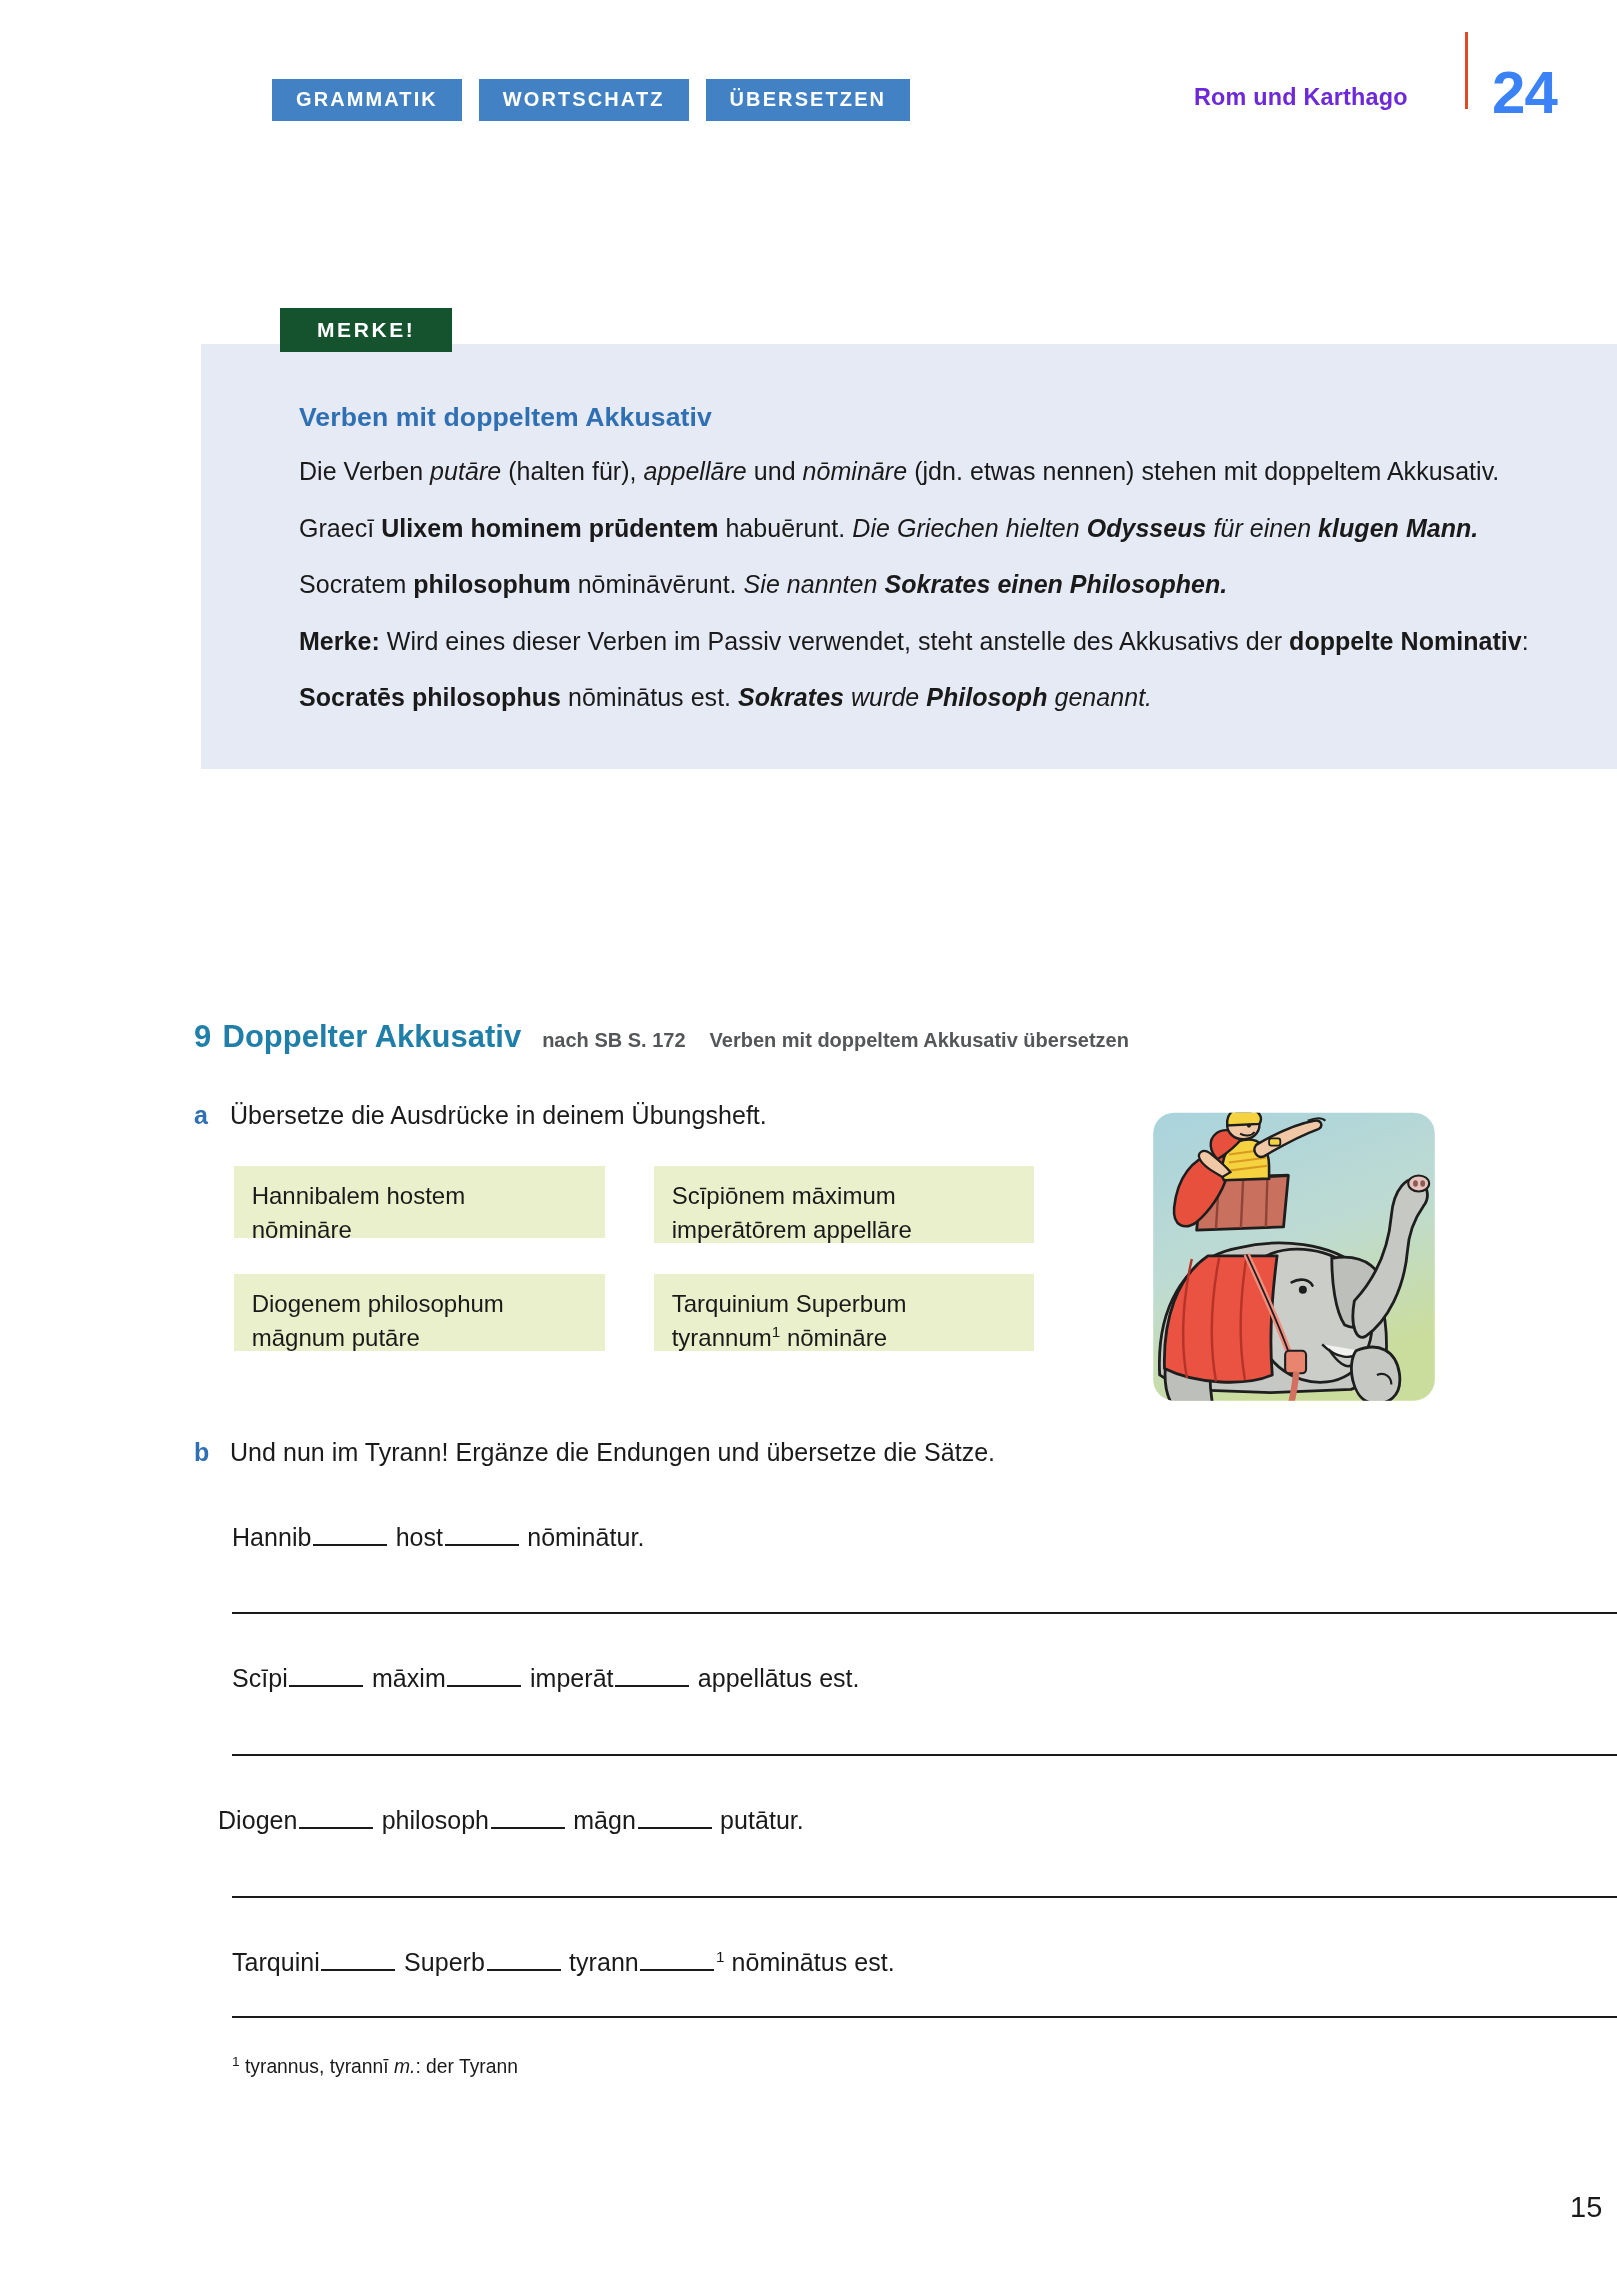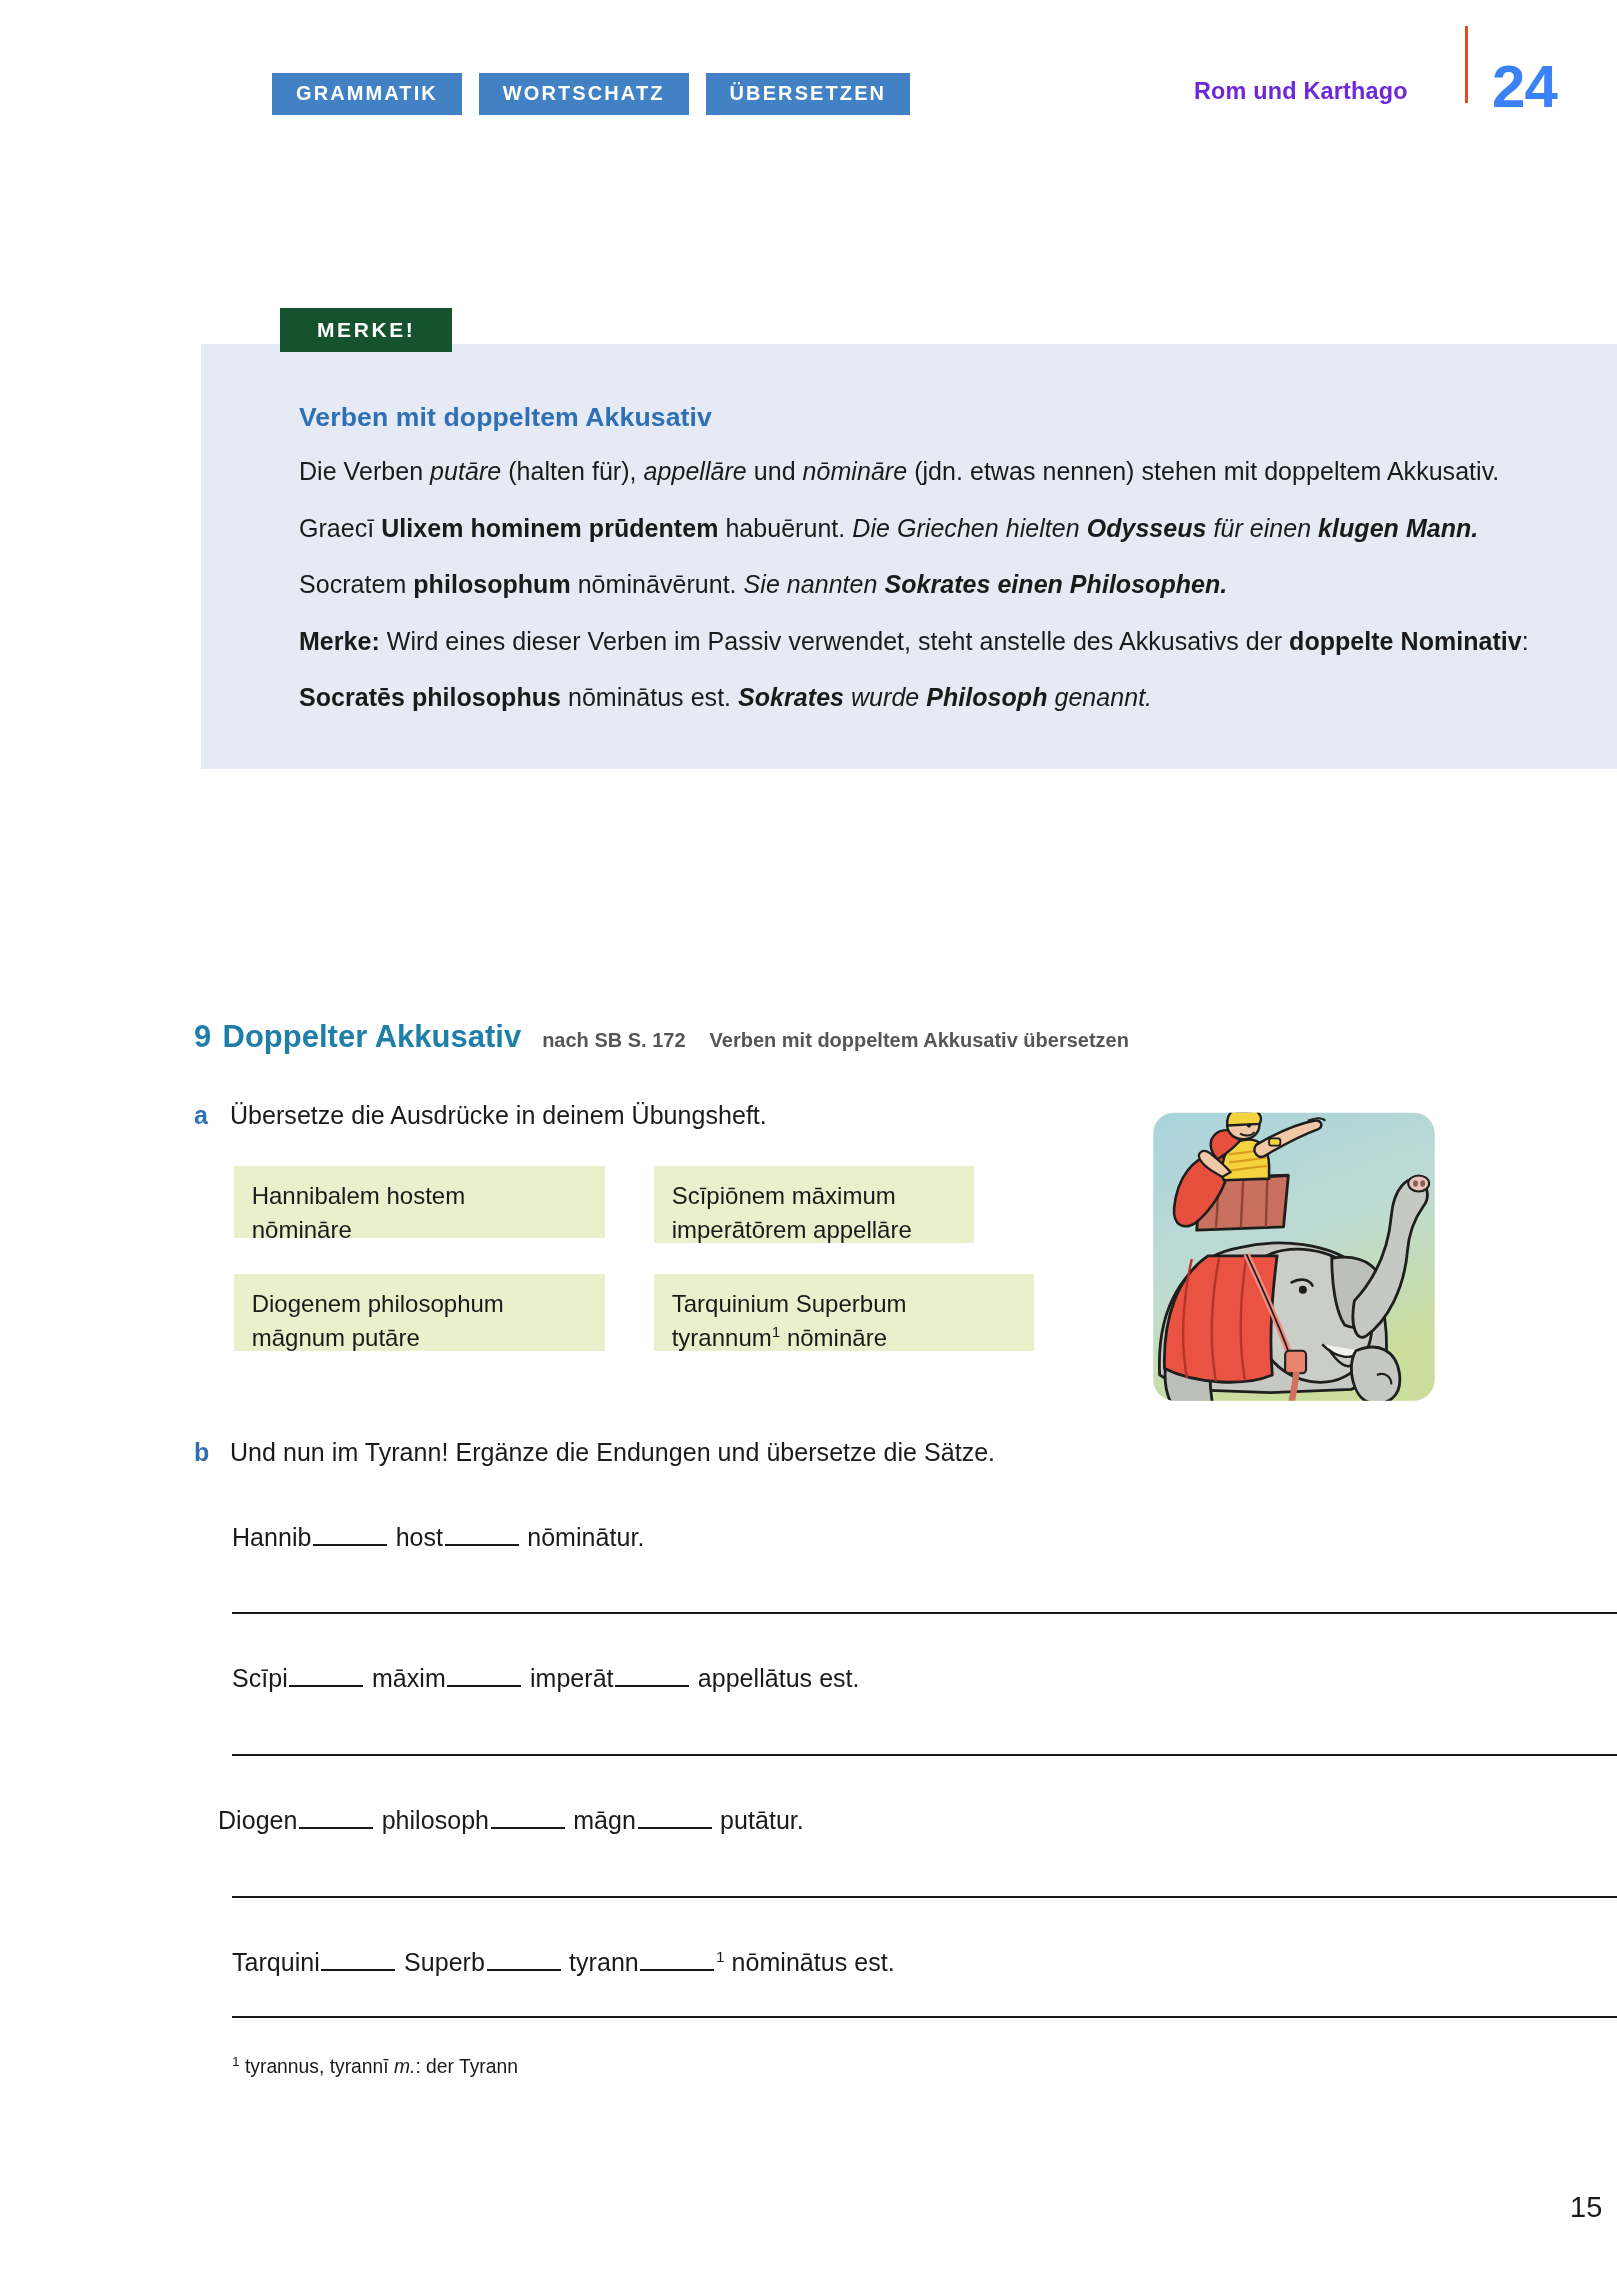--- a/index.html
+++ b/index.html
@@ -12,21 +12,21 @@
     height: 2284px;
     position: relative;
     font-family: "Liberation Sans", sans-serif;
     color: #1a1a1a;
     overflow: hidden;
   }
 
   
   #header {
     position: absolute;
-    top: 10px; left: 0;
+    top: 16px; left: 0;
     width: 1594px;
     height: 113px;
   }
   .tab-group {
     position: absolute;
     top: 63px;
     left: 272px;
     display: flex;
     gap: 17px;
   }
@@ -276,21 +276,21 @@
 </div>
 
 <div class="sub-letter" style="top:1101px; left:194px;">a</div>
 <div class="sub-text" style="top:1101px; left:230px;">Übersetze die Ausdrücke in deinem Übungsheft.</div>
 
 <div class="green-card" style="top:1166px; left:234px; width:371px; height:72px;">
   <div>Hannibalem hostem</div>
   <div>nōmināre</div>
 </div>
 
-<div class="green-card" style="top:1166px; left:654px; width:320px; height:77px;">
+<div class="green-card" style="top:1166px; left:654px; width:380px; height:77px;">
   <div>Scīpiōnem māximum</div>
   <div>imperātōrem appellāre</div>
 </div>
 
 <div class="green-card" style="top:1274px; left:234px; width:371px; height:77px;">
   <div>Diogenem philosophum</div>
   <div>māgnum putāre</div>
 </div>
 
 <div class="green-card" style="top:1274px; left:654px; width:380px; height:77px;">

